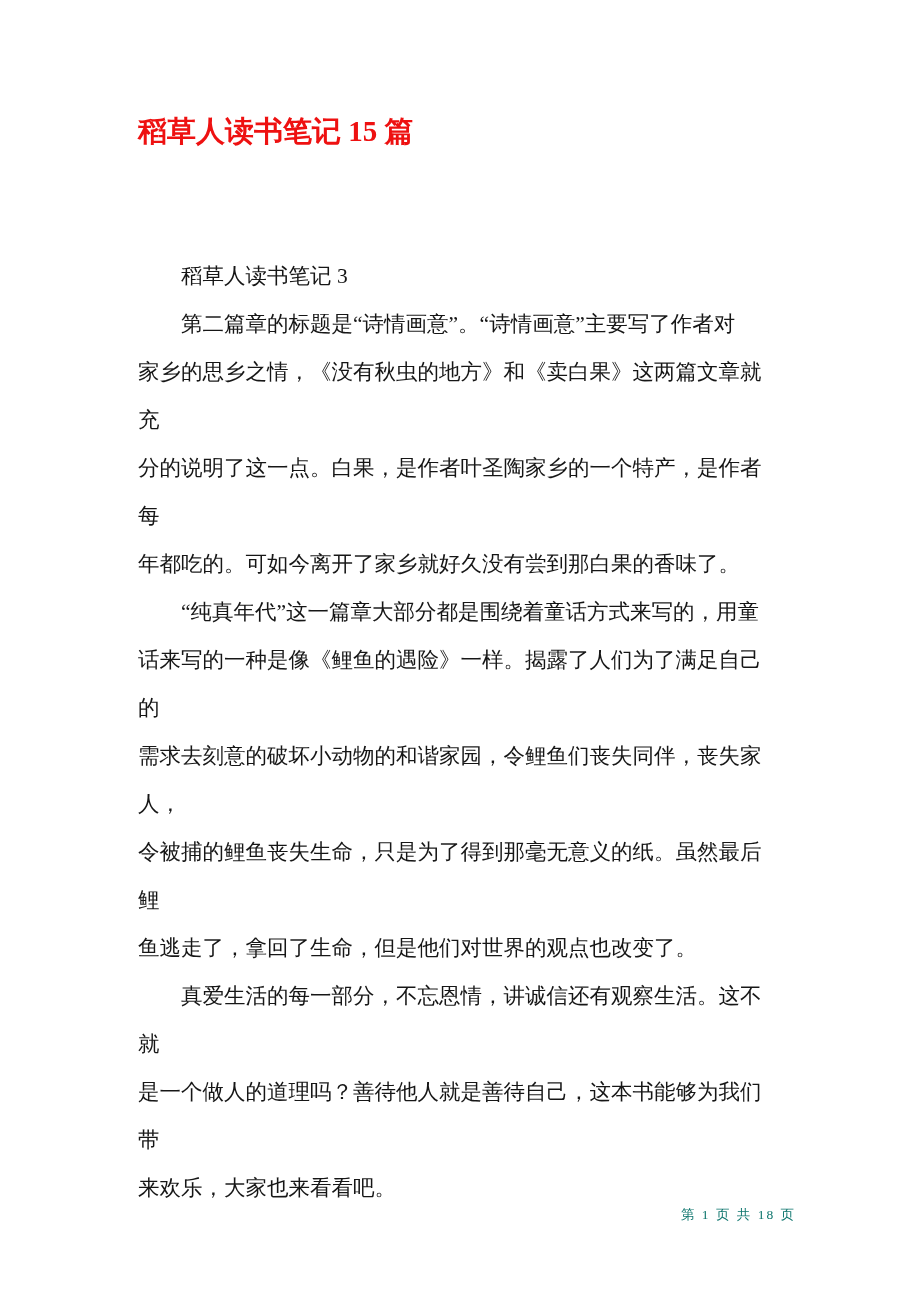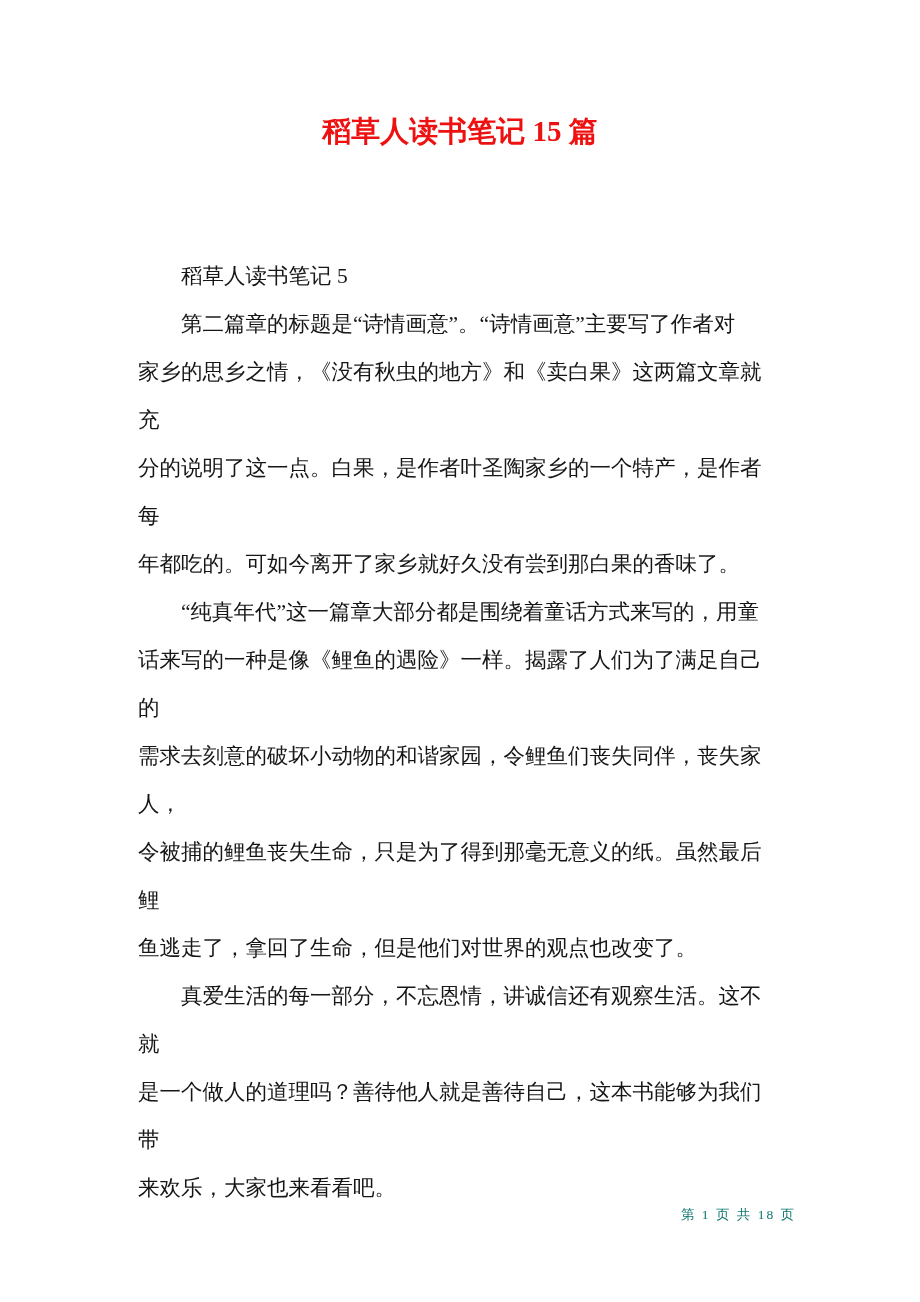--- a/index.html
+++ b/index.html
@@ -16,21 +16,20 @@
     padding: 109px 138px 0 138px;
     font-family: "Liberation Serif", "DejaVu Serif", serif;
     color: #161616;
     overflow: hidden;
   }
   .doc-title {
     margin: 0;
     font-size: 29px;
     line-height: 44px;
     font-weight: 700;
-    text-align: center;
     color: #ee1111;
   }
   .section-heading {
     font-size: 21.5px;
     line-height: 48px;
     text-indent: 43px;
     font-weight: 400;
   }
   .heading-1 {
     margin-top: 99px;
@@ -57,21 +56,21 @@
 </style>
 </head>
 <body>
 
 <div class="page">
 
   <h1 class="doc-title" style="color: rgb(238, 17, 17);">稻草人读书笔记 15 篇</h1>
 
   <div class="content">
 
-    <div class="section-heading heading-1">稻草人读书笔记 5</div>
+    <div class="section-heading heading-1">稻草人读书笔记 3</div>
 
 
     <p class="para">第二篇章的标题是“诗情画意”。“诗情画意”主要写了作者对
 家乡的思乡之情，《没有秋虫的地方》和《卖白果》这两篇文章就充
 分的说明了这一点。白果，是作者叶圣陶家乡的一个特产，是作者每
 年都吃的。可如今离开了家乡就好久没有尝到那白果的香味了。</p>
 
     <p class="para">“纯真年代”这一篇章大部分都是围绕着童话方式来写的，用童
 话来写的一种是像《鲤鱼的遇险》一样。揭露了人们为了满足自己的
 需求去刻意的破坏小动物的和谐家园，令鲤鱼们丧失同伴，丧失家人，

